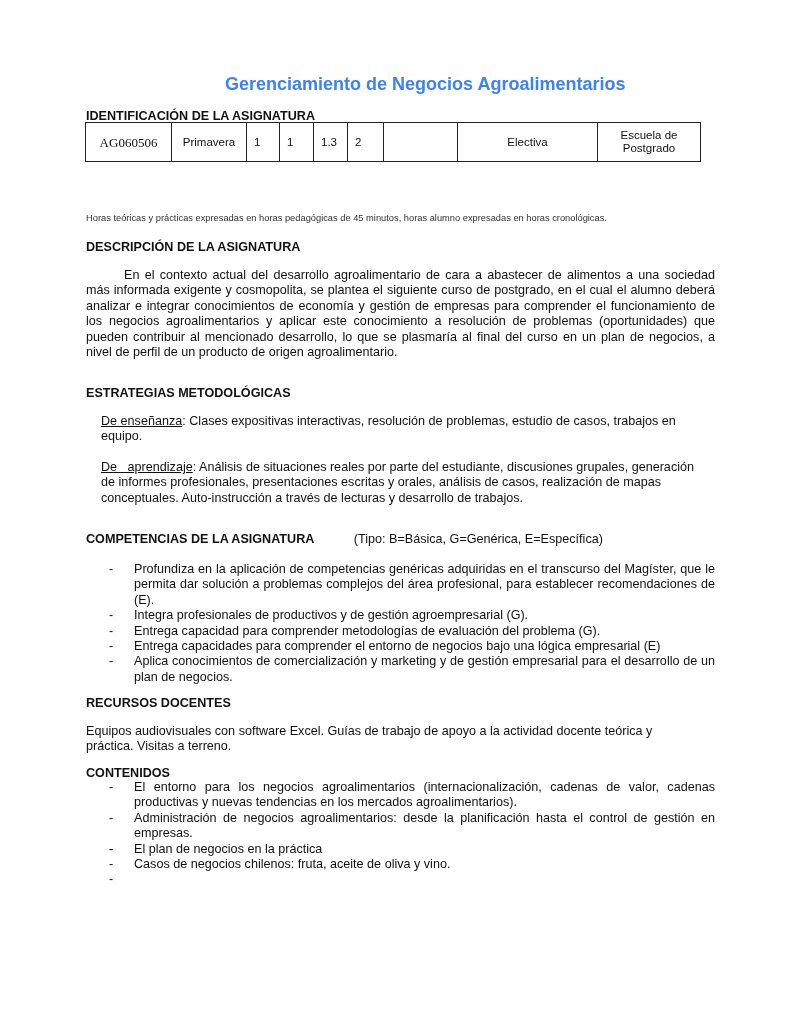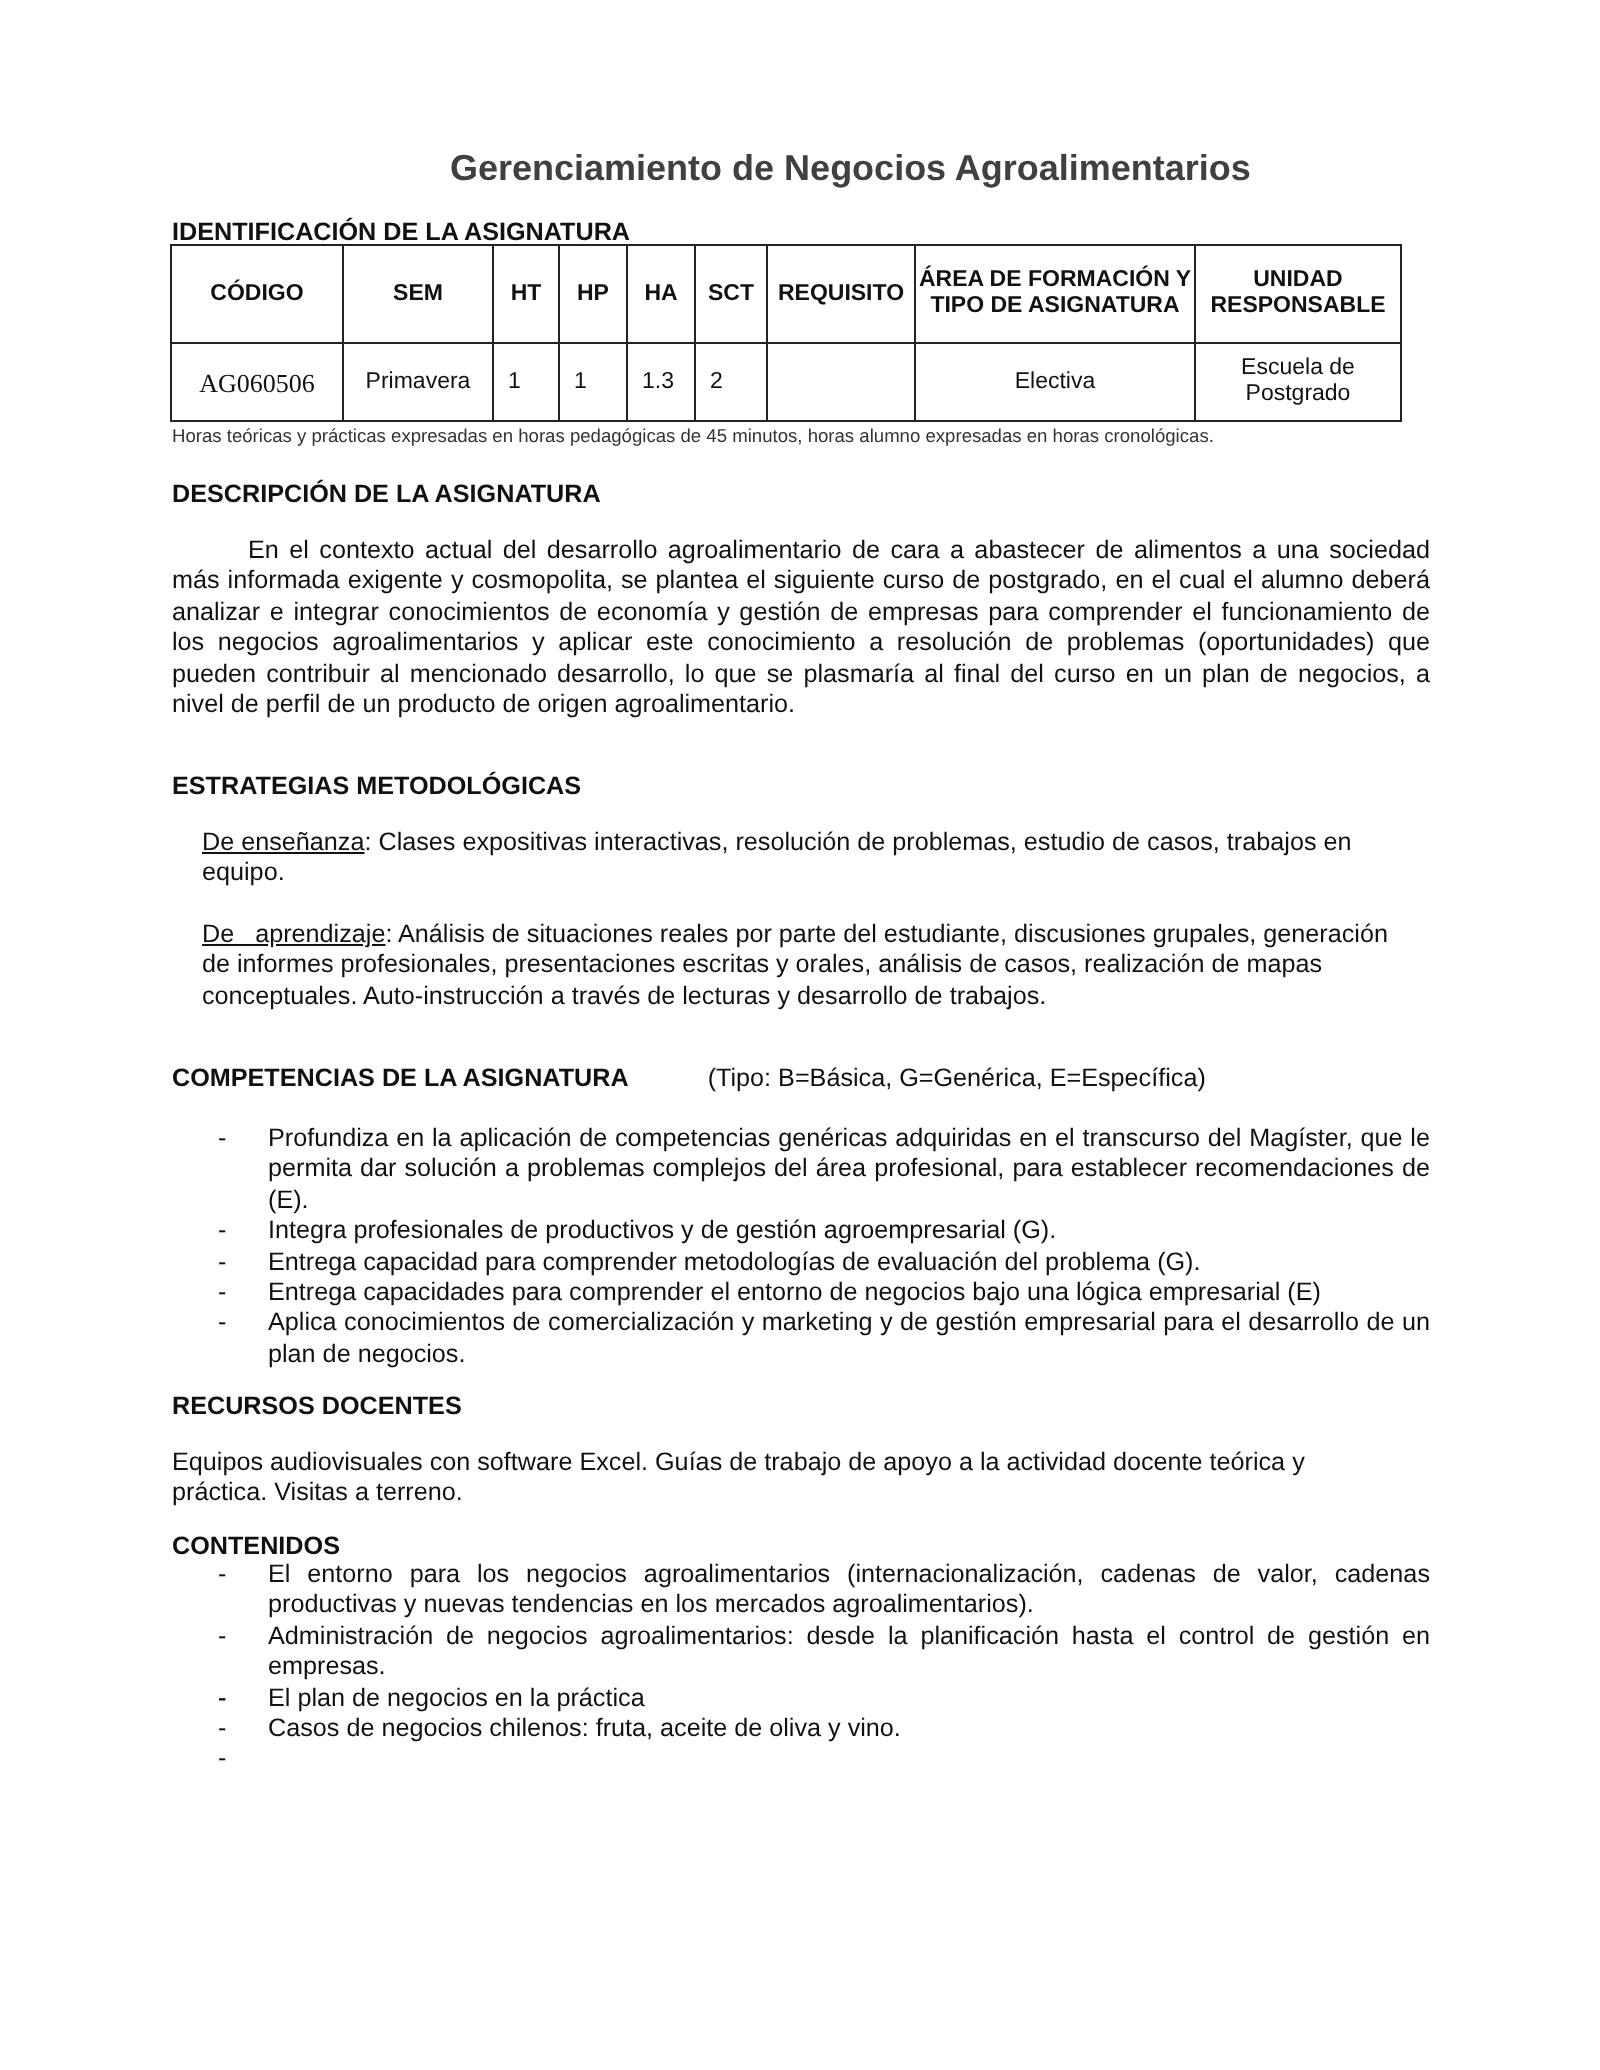--- a/index.html
+++ b/index.html
@@ -2,21 +2,21 @@
 <html><head>
 <meta charset="utf-8">
 <style>
   html, body { margin: 0; padding: 0; background: #ffffff; }
   body {
     width: 800px; height: 1035px; position: relative; overflow: hidden;
     font-family: "Liberation Sans", sans-serif; color: #111; font-size: 12.6px;
   }
   .title {
     position: absolute; left: 225px; top: 74px; margin: 0;
-    font-size: 18px; font-weight: bold; color: #404040; white-space: nowrap;
+    font-size: 18px; font-weight: bold; color: #3b82f6; white-space: nowrap;
   }
   .h { font-weight: bold; font-size: 12.6px; margin: 0; white-space: nowrap; }
   .abs { position: absolute; }
   table.ident {
     position: absolute; left: 85px; top: 122px; width: 615px;
     border-collapse: collapse; table-layout: fixed;
   }
   table.ident th, table.ident td {
     border: 1.5px solid #222; padding: 0 2px; font-size: 11.5px; line-height: 13px;
   }
@@ -46,31 +46,20 @@
       <col style="width:75px">
       <col style="width:33px">
       <col style="width:34px">
       <col style="width:34px">
       <col style="width:36px">
       <col style="width:74px">
       <col style="width:140px">
       <col style="width:103px">
   </colgroup>
   <tbody>
-      <tr>
-    <th>CÓDIGO</th>
-    <th>SEM</th>
-    <th>HT</th>
-    <th>HP</th>
-    <th>HA</th>
-    <th>SCT</th>
-    <th>REQUISITO</th>
-    <th style="padding:0 1px;">ÁREA DE FORMACIÓN Y TIPO DE ASIGNATURA</th>
-    <th>UNIDAD RESPONSABLE</th>
-  </tr>
   <tr>
     <td class="code">AG060506</td>
     <td class="center">Primavera</td>
     <td>1</td>
     <td>1</td>
     <td>1.3</td>
     <td>2</td>
     <td></td>
     <td class="center">Electiva</td>
     <td class="center">Escuela de Postgrado</td>

